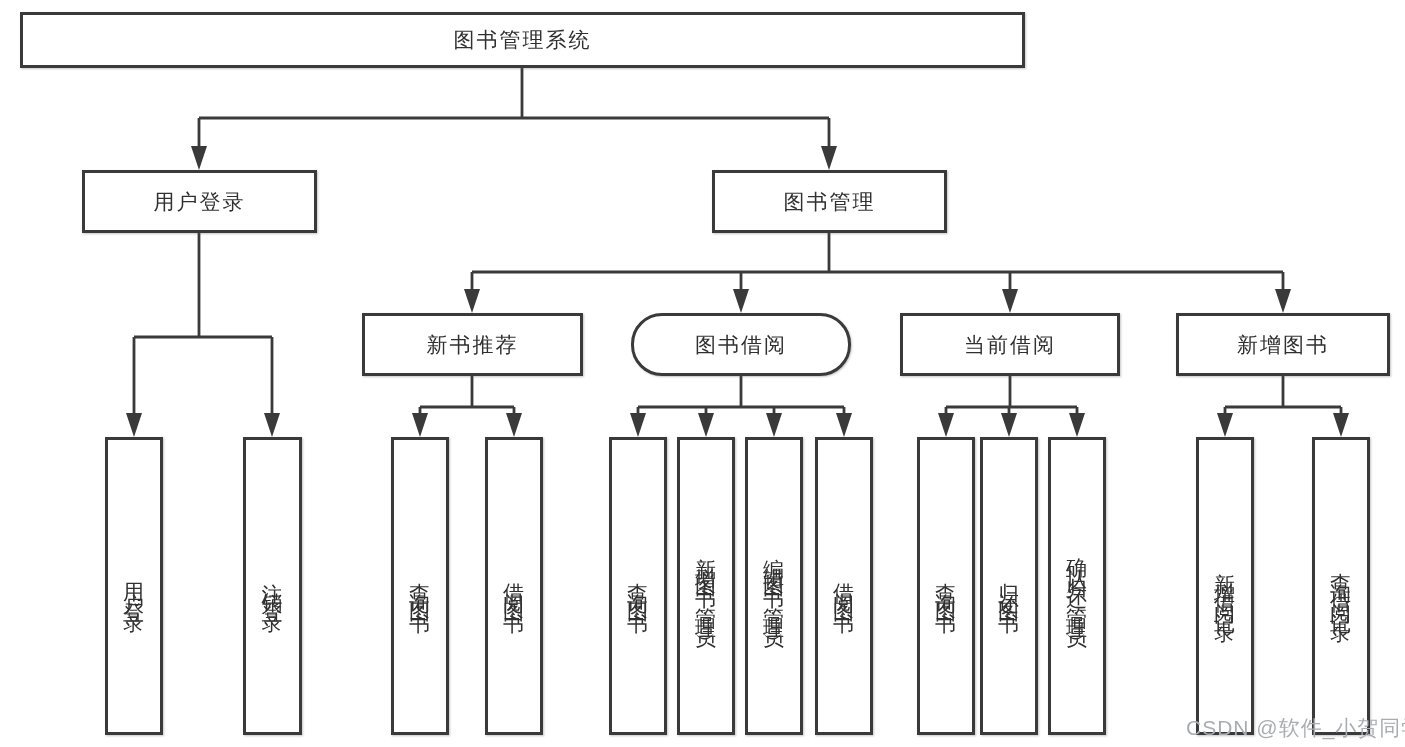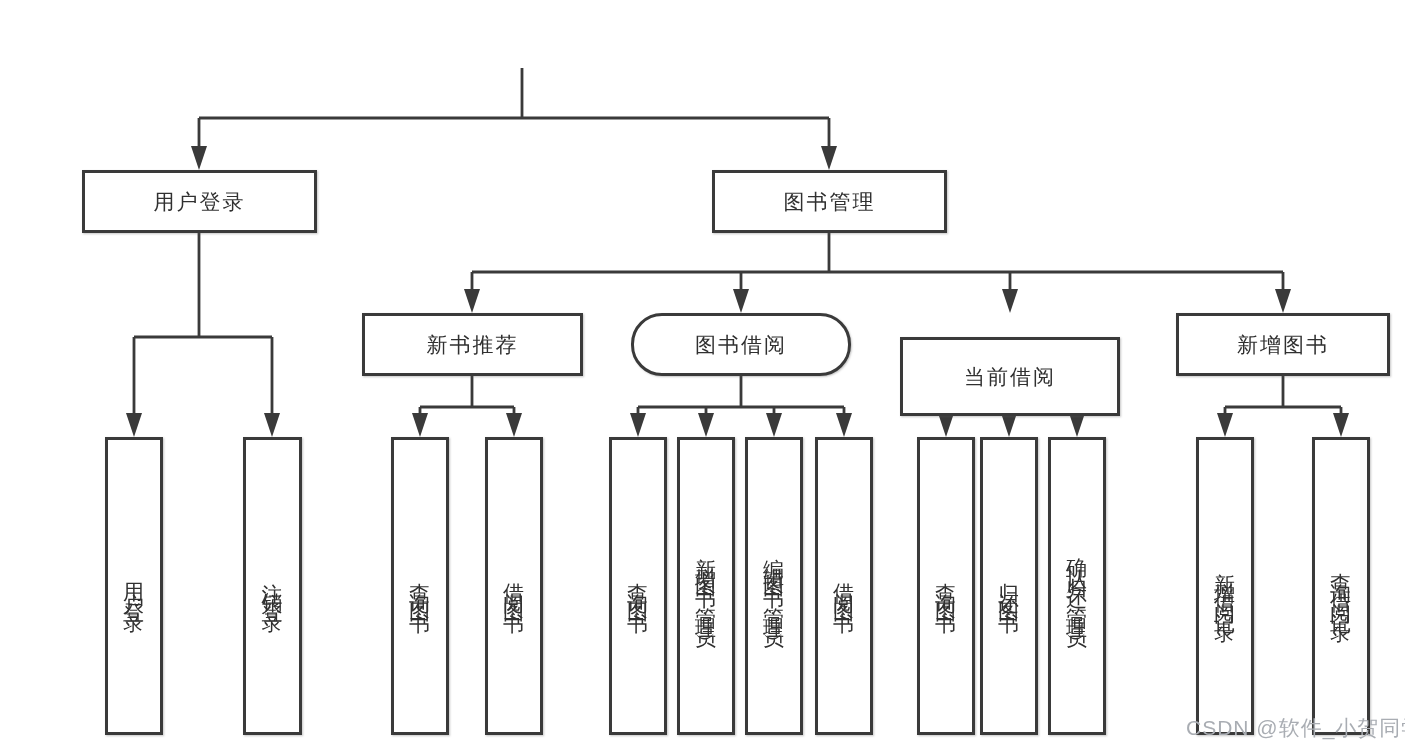--- a/index.html
+++ b/index.html
@@ -91,27 +91,28 @@
       <polygon points="1009,437 1001,413 1017,413"></polygon>
       <polygon points="1077,437 1069,413 1085,413"></polygon>
     </g>
     <g>
       <path d="M1283,376 V407 M1225,407 H1341 M1225,407 V415 M1341,407 V415"></path>
       <polygon points="1225,437 1217,413 1233,413"></polygon>
       <polygon points="1341,437 1333,413 1349,413"></polygon>
     </g>
   </svg>
 
+  <div class="node hbox" style="left:20px;top:12px;width:1005px;height:56px;">图书管理系统</div>
 
   <div class="node hbox" style="left:82px;top:170px;width:235px;height:63px;">用户登录</div>
   <div class="node hbox" style="left:362px;top:313px;width:221px;height:63px;">新书推荐</div>
 
   <div class="node hbox" style="left:712px;top:170px;width:235px;height:63px;">图书管理</div>
   <div class="node hbox" style="left:631px;top:313px;width:220px;height:63px;border-radius:31px;">图书借阅</div>
-  <div class="node hbox" style="left:900px;top:313px;width:220px;height:79px;margin-top:24px;">当前借阅</div>
+  <div class="node hbox" style="left:900px;top:313px;width:220px;height:63px;">当前借阅</div>
   <div class="node hbox" style="left:1176px;top:313px;width:214px;height:63px;">新增图书</div>
 
   <div class="node vbox" style="left:105px;top:437px;width:58px;height:298px;">用户登录</div>
   <div class="node vbox" style="left:243px;top:437px;width:59px;height:298px;">注销登录</div>
 
   <div class="node vbox" style="left:391px;top:437px;width:58px;height:298px;">查询图书</div>
   <div class="node vbox" style="left:485px;top:437px;width:58px;height:298px;">借阅图书</div>
 
   <div class="node vbox" style="left:609px;top:437px;width:58px;height:298px;">查询图书</div>
   <div class="node vbox" style="left:677px;top:437px;width:58px;height:298px;">新增图书（管理员）</div>

